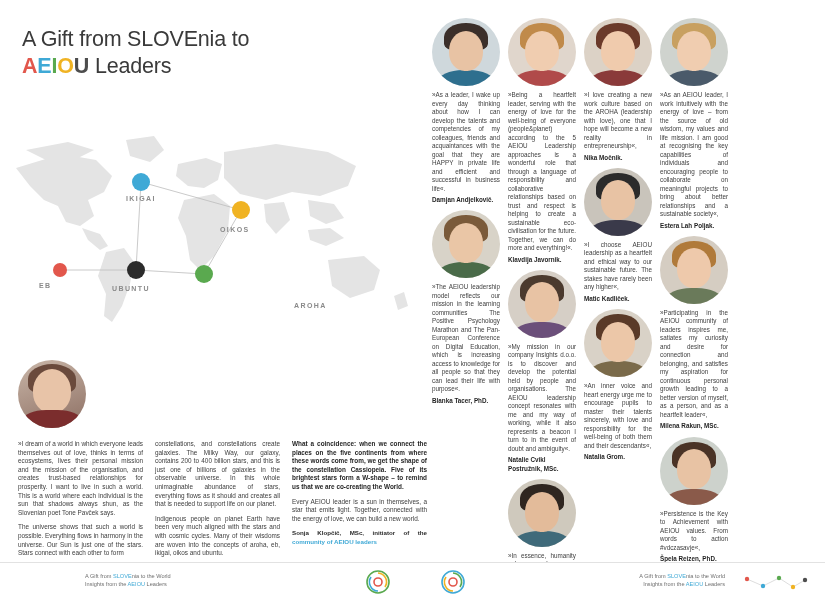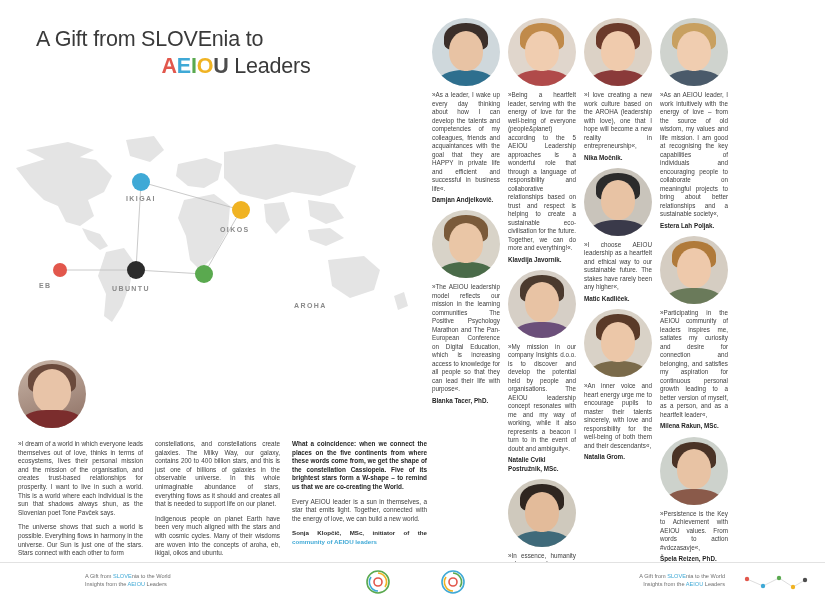--- a/index.html
+++ b/index.html
@@ -12,30 +12,30 @@
     overflow: hidden;
     position: relative;
   }
   .page {
     position: absolute; left:0; top:0; width:825px; height:600px;
     background:#ffffff;
     padding: 14px 14px 0 14px;
   }
   
   .title-block {
-    position:absolute; left:36px; top:26px; width:400px;
+    position:absolute; left:22px; top:26px; width:400px;
   }
   .title-line {
     font-size: 21.5px;
     line-height: 27px;
     font-weight: 400;
     color:#3a3a3a;
     letter-spacing: -0.2px;
   }
-  .aeiou { font-size: 21.5px; line-height:27px; font-weight:700; letter-spacing:-0.2px;text-align:center;}
+  .aeiou { font-size: 21.5px; line-height:27px; font-weight:700; letter-spacing:-0.2px;}
   .aeiou .a { color:#e2574c; }
   .aeiou .e { color:#3fa9d6; }
   .aeiou .i { color:#5aa94f; }
   .aeiou .o { color:#f0b323; }
   .aeiou .u { color:#4d4d4d; }
   .aeiou .rest { color:#3a3a3a; font-weight:400; }
 
   
   .map-wrap {
     position:absolute; left:8px; top:130px; width:420px; height:240px;

